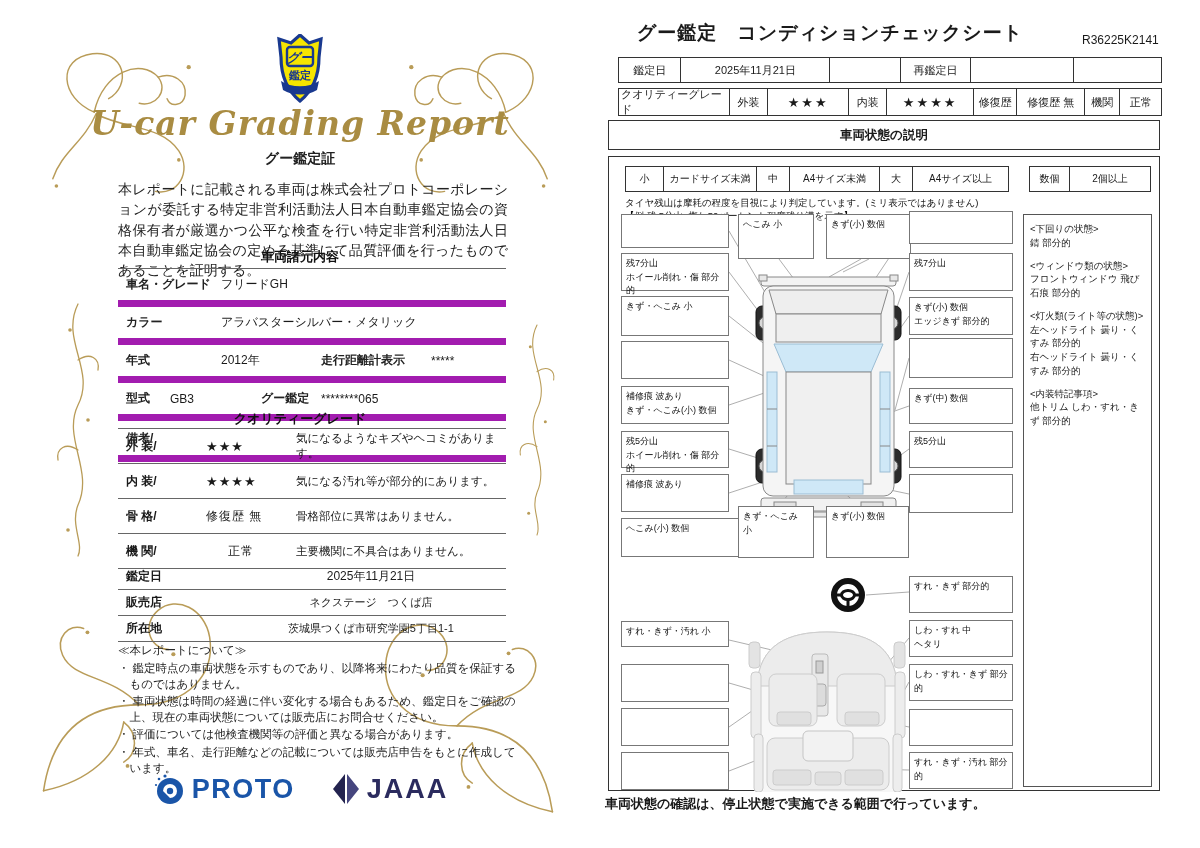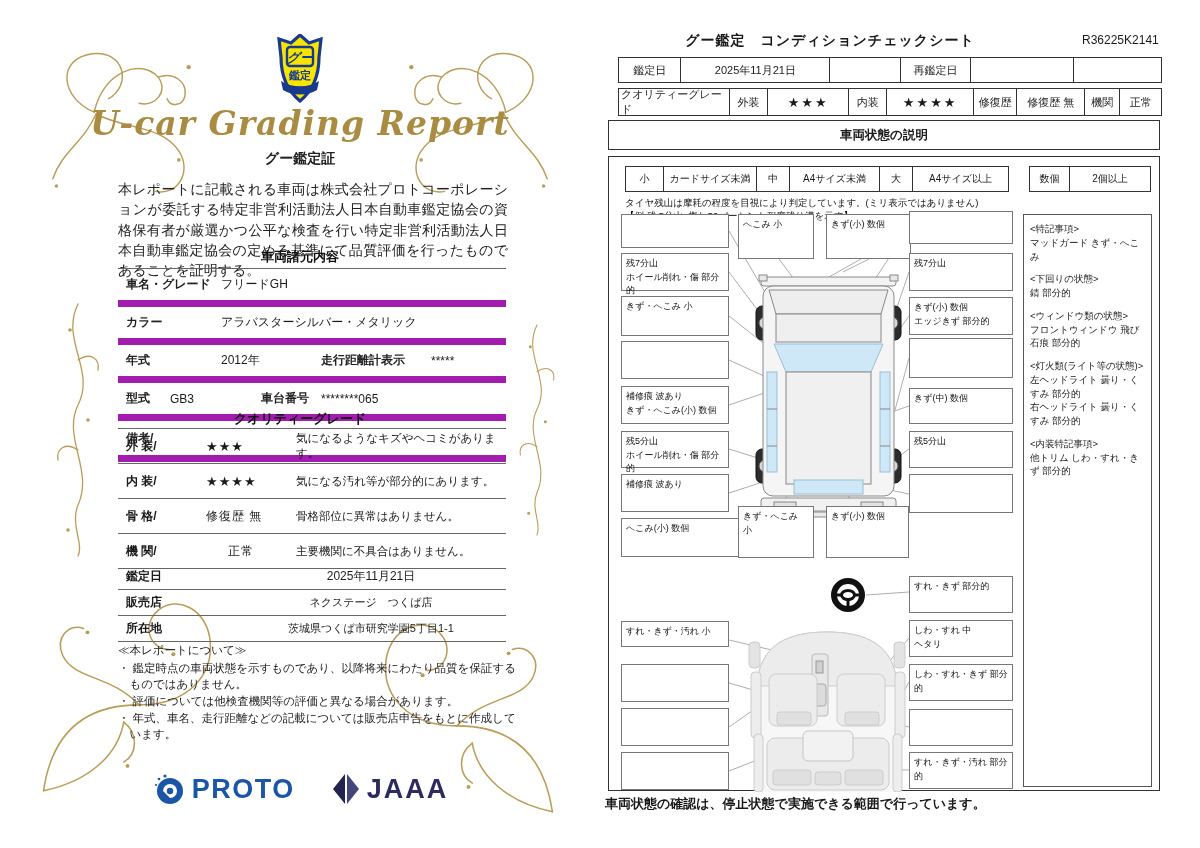--- a/index.html
+++ b/index.html
@@ -39,22 +39,22 @@
   .logos{position:absolute;left:0;top:772px;width:600px;display:flex;justify-content:center;
          align-items:center;gap:36px;}
   .logo{display:flex;align-items:center;gap:6px;}
   .proto-text{font-size:27px;font-weight:bold;letter-spacing:1.5px;color:#1a55a8;}
   .jaaa-text{font-size:27px;font-weight:bold;letter-spacing:2px;color:#2b2b5e;}
   .orn{position:absolute;pointer-events:none;}
   .flip{transform:scaleX(-1);}
 
   
   .page-right{position:absolute;left:600px;top:0;width:570px;height:848px;font-size:11px;}
-  .rp-title{position:absolute;left:0;top:32px;width:460px;text-align:center;
-            font-size:14px;font-weight:bold;letter-spacing:1px;}
+  .rp-title{position:absolute;left:0;top:20px;width:460px;text-align:center;
+            font-size:19px;font-weight:bold;letter-spacing:1px;}
   .rp-code{position:absolute;left:482px;top:33px;font-size:12px;}
   .rtable{position:absolute;display:flex;border:1.5px solid #333;background:#fff;}
   .rcell{border-right:1px solid #333;display:flex;align-items:center;justify-content:center;
          font-size:11px;padding:3px 2px;box-sizing:border-box;}
   .rcell:last-child{border-right:none;}
   .stars{font-size:13px;letter-spacing:2px;}
   .sec-head{position:absolute;left:8px;top:120px;width:552px;height:30px;border:1.5px solid #333;
             display:flex;align-items:center;justify-content:center;font-size:12.5px;font-weight:bold;box-sizing:border-box;}
   .main-box{position:absolute;left:8px;top:156px;width:552px;height:635px;border:1.5px solid #333;box-sizing:border-box;}
   .legend{position:absolute;display:flex;border:1.2px solid #333;height:26px;box-sizing:border-box;}
@@ -156,21 +156,21 @@
       </div>
       <div class="spec-row">
         <span class="sl" style="width:95px">年式</span>
         <span style="width:100px">2012年</span>
         <span class="sl" style="width:110px">走行距離計表示</span>
         <span>*****</span>
       </div>
       <div class="spec-row">
         <span class="sl" style="width:44px">型式</span>
         <span style="width:91px">GB3</span>
-        <span class="sl" style="width:60px">車台番号</span>
+        <span class="sl" style="width:60px">グー鑑定</span>
         <span>********065</span>
       </div>
       <div class="spec-row" style="min-height:30px">
         <span class="sl">備考/</span>
       </div>
     </div>
 
     <div class="lp-h" style="top:410px">クオリティーグレード</div>
 
     <div class="grade">
@@ -207,20 +207,21 @@
       </div>
       <div class="info-row">
         <span class="i-label">所在地</span>
         <span class="i-val" style="font-size:11px">茨城県つくば市研究学園5丁目1-1</span>
       </div>
     </div>
 
     <div class="notes">
       <div class="notes-h">≪本レポートについて≫</div>
       <div class="note-li">鑑定時点の車両状態を示すものであり、以降将来にわたり品質を保証するものではありません。</div>
+      <div class="note-li">車両状態は時間の経過に伴い変化する場合もあるため、鑑定日をご確認の上、現在の車両状態については販売店にお問合せください。</div>
       <div class="note-li">評価については他検査機関等の評価と異なる場合があります。</div>
       <div class="note-li">年式、車名、走行距離などの記載については販売店申告をもとに作成しています。</div>
     </div>
 
     <div class="logos">
       <div class="logo">
         <svg width="34" height="34" viewBox="0 0 34 34">
           <circle cx="13" cy="4" r="1.6" fill="#1a55a8"></circle>
           <circle cx="7" cy="7" r="1.3" fill="#1a55a8"></circle>
           <circle cx="4" cy="13" r="1.1" fill="#1a55a8"></circle>
@@ -415,24 +416,20 @@
       <div class="abox" style="left:12px;top:595px;width:108px;height:38px"></div>
       <div class="abox" style="left:300px;top:419px;width:104px;height:37px">すれ・きず 部分的</div>
       <div class="abox" style="left:300px;top:463px;width:104px;height:37px">しわ・すれ 中
 ヘタリ</div>
       <div class="abox" style="left:300px;top:507px;width:104px;height:37px">しわ・すれ・きず 部分的</div>
       <div class="abox" style="left:300px;top:552px;width:104px;height:37px"></div>
       <div class="abox" style="left:300px;top:595px;width:104px;height:37px">すれ・きず・汚れ 部分的</div>
 
       <div class="remarks">
         <div class="rgroup">
-          <div class="rhead">&lt;特記事項&gt;</div>
-          <div class="rbody">マッドガード きず・へこみ</div>
-        </div>
-        <div class="rgroup">
           <div class="rhead">&lt;下回りの状態&gt;</div>
           <div class="rbody">錆 部分的</div>
         </div>
         <div class="rgroup">
           <div class="rhead">&lt;ウィンドウ類の状態&gt;</div>
           <div class="rbody">フロントウィンドウ 飛び石痕 部分的</div>
         </div>
         <div class="rgroup">
           <div class="rhead">&lt;灯火類(ライト等の状態)&gt;</div>
           <div class="rbody">左ヘッドライト 曇り・くすみ 部分的

